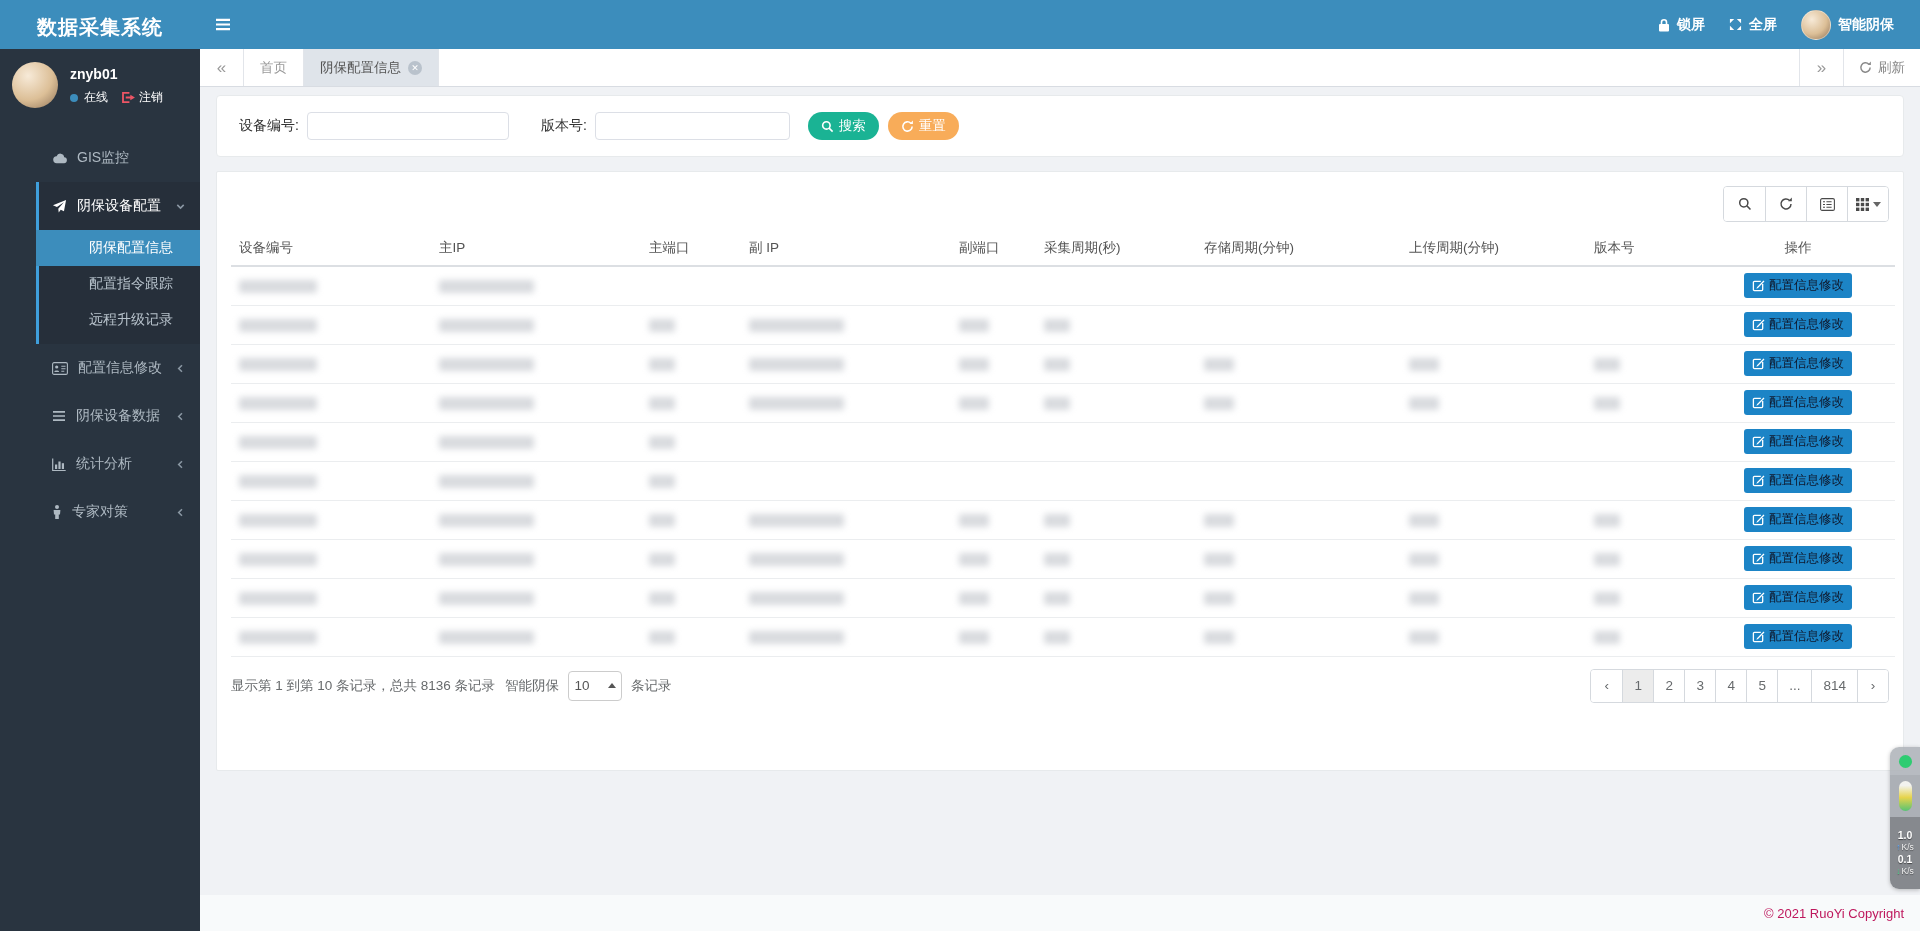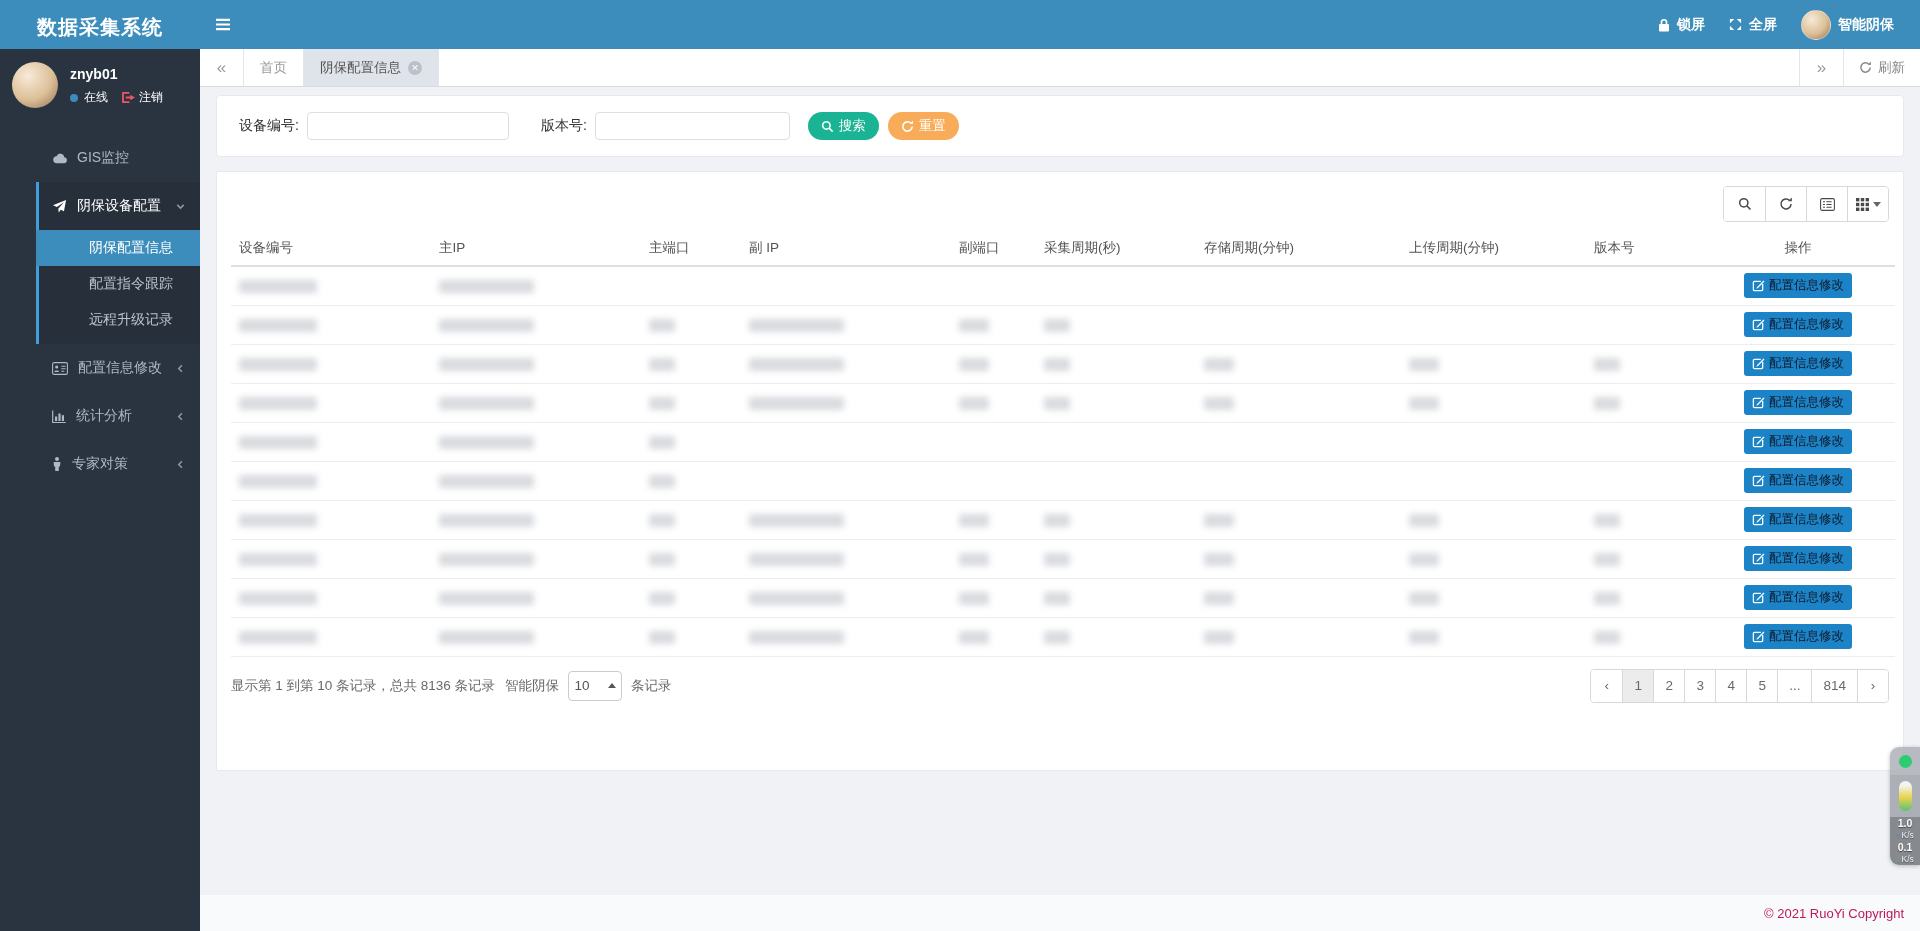--- a/index.html
+++ b/index.html
@@ -80,21 +80,21 @@
   .page-btn:first-child{border-left:none;}
   .page-btn.active{background:#ececec;}
 
   .footer{flex:none;height:36px;background:#f8fafb;display:flex;align-items:center;justify-content:flex-end;padding-right:16px;color:#be185d;font-size:13px;}
 
   
   .speed-widget{position:absolute;right:0;top:747px;width:30px;border-radius:9px 0 0 9px;overflow:hidden;z-index:30;box-shadow:0 1px 4px rgba(0,0,0,.25);}
   .sw-sec{display:flex;flex-direction:column;align-items:center;justify-content:center;width:100%;}
   .sw-1{height:28px;background:rgba(173,177,183,.85);}
   .sw-2{height:42px;background:rgba(160,164,170,.85);}
-  .sw-3{height:48px;background:rgba(118,122,128,.88);gap:2px;}
+  .sw-3{height:72px;background:rgba(118,122,128,.88);gap:2px;}
   .dot-green{width:13px;height:13px;border-radius:50%;background:#2ecc71;}
   .pill{width:13px;height:30px;border-radius:7px;background:linear-gradient(#f3f3ef 15%,#e6d44c 55%,#57c373);}
   .speed-val{font-size:10.5px;font-weight:bold;color:#fff;text-shadow:0 1px 1px rgba(0,0,0,.5);line-height:11px;}
   .speed-unit{font-size:8.5px;color:#f2f2f2;text-shadow:0 1px 1px rgba(0,0,0,.4);line-height:9px;display:flex;align-items:center;gap:1px;}
   .up-arrow{color:#5aa8ff;}
   .down-arrow{color:#4fd98c;}
 </style>
 </head>
 <body>
 
@@ -190,20 +190,35 @@
           <div class="menu-item">
             <span class="ic">
               <svg width="16" height="13" viewBox="0 0 16 13">
                 <rect x="0.6" y="0.6" width="14.8" height="11.8" rx="1.5" fill="none" stroke="currentColor" stroke-width="1.1"></rect>
                 <circle cx="4.7" cy="5" r="1.6" fill="currentColor"></circle>
                 <path d="M2.3 9.9c0-1.8 4.8-1.8 4.8 0z" fill="currentColor"></path>
                 <path d="M9.3 4.3h4.2M9.3 6.8h4.2M9.3 9.3h3" stroke="currentColor" stroke-width="1.1"></path>
               </svg>
             </span>
             <span class="mlabel">配置信息修改</span>
+            <span class="ic chev">
+              <svg width="11" height="11" viewBox="0 0 12 12">
+                <path d="M7.6 2.4 4 6l3.6 3.6" fill="none" stroke="currentColor" stroke-width="1.7"></path>
+              </svg>
+            </span>
+          </div>
+        </div>
+        <div class="menu-group">
+          <div class="menu-item">
+            <span class="ic">
+              <svg width="14" height="12" viewBox="0 0 14 12">
+                <path d="M1 1.8h12M1 6h12M1 10.2h12" stroke="currentColor" stroke-width="1.7"></path>
+              </svg>
+            </span>
+            <span class="mlabel">阴保设备数据</span>
             <span class="ic chev">
               <svg width="11" height="11" viewBox="0 0 12 12">
                 <path d="M7.6 2.4 4 6l3.6 3.6" fill="none" stroke="currentColor" stroke-width="1.7"></path>
               </svg>
             </span>
           </div>
         </div>
         <div class="menu-group">
           <div class="menu-item">
             <span class="ic">

